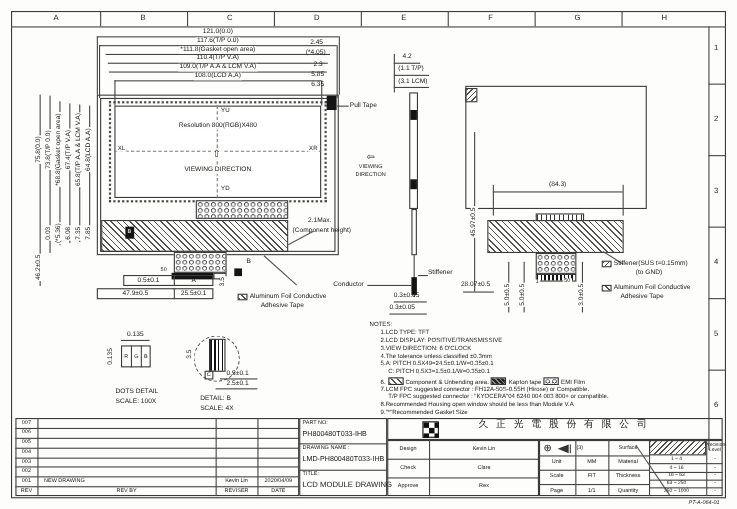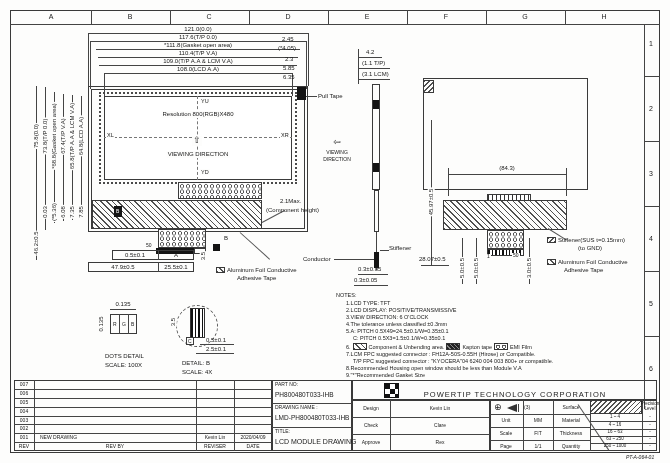--- a/index.html
+++ b/index.html
@@ -298,21 +298,21 @@
   <div class="t t7" style="left:275px;top:438px;">LCD MODULE DRAWING</div>
 
   <div class="box" style="left:352px;top:380px;width:305px;height:20px;"></div>
   <div class="abs" style="left:384px;top:383px;width:15px;height:15px;border:1px solid #111;
       background:
         linear-gradient(#111,#111) 0 0/5px 5px no-repeat,
         linear-gradient(#111,#111) 10px 0/5px 5px no-repeat,
         linear-gradient(#111,#111) 5px 5px/5px 5px no-repeat,
         linear-gradient(#111,#111) 0 10px/5px 5px no-repeat,
         linear-gradient(#111,#111) 10px 10px/5px 5px no-repeat,#fff;"></div>
-  <div class="t cx" style="left:515px;top:391px;font-size:7.5px;letter-spacing:1px;">POWERTIP   TECHNOLOGY   CORPORATION</div>
+  <div class="t cx" style="left:515px;top:381px;font-size:9px;letter-spacing:7px;">久正光電股份有限公司</div>
 
   <div class="box" style="left:352px;top:400px;width:138px;height:51px;"></div>
   <div class="lh" style="left:352px;top:417px;width:138px;"></div>
   <div class="lh" style="left:352px;top:434px;width:138px;"></div>
   <div class="lv" style="left:390px;top:400px;height:51px;"></div>
   <div class="t t5 cx" style="left:371px;top:406px;">Design</div>
   <div class="t t5 cx" style="left:440px;top:406px;">Kevin Lin</div>
   <div class="t t5 cx" style="left:371px;top:423px;">Check</div>
   <div class="t t5 cx" style="left:440px;top:423px;">Clare</div>
   <div class="t t5 cx" style="left:371px;top:440px;">Approve</div>

